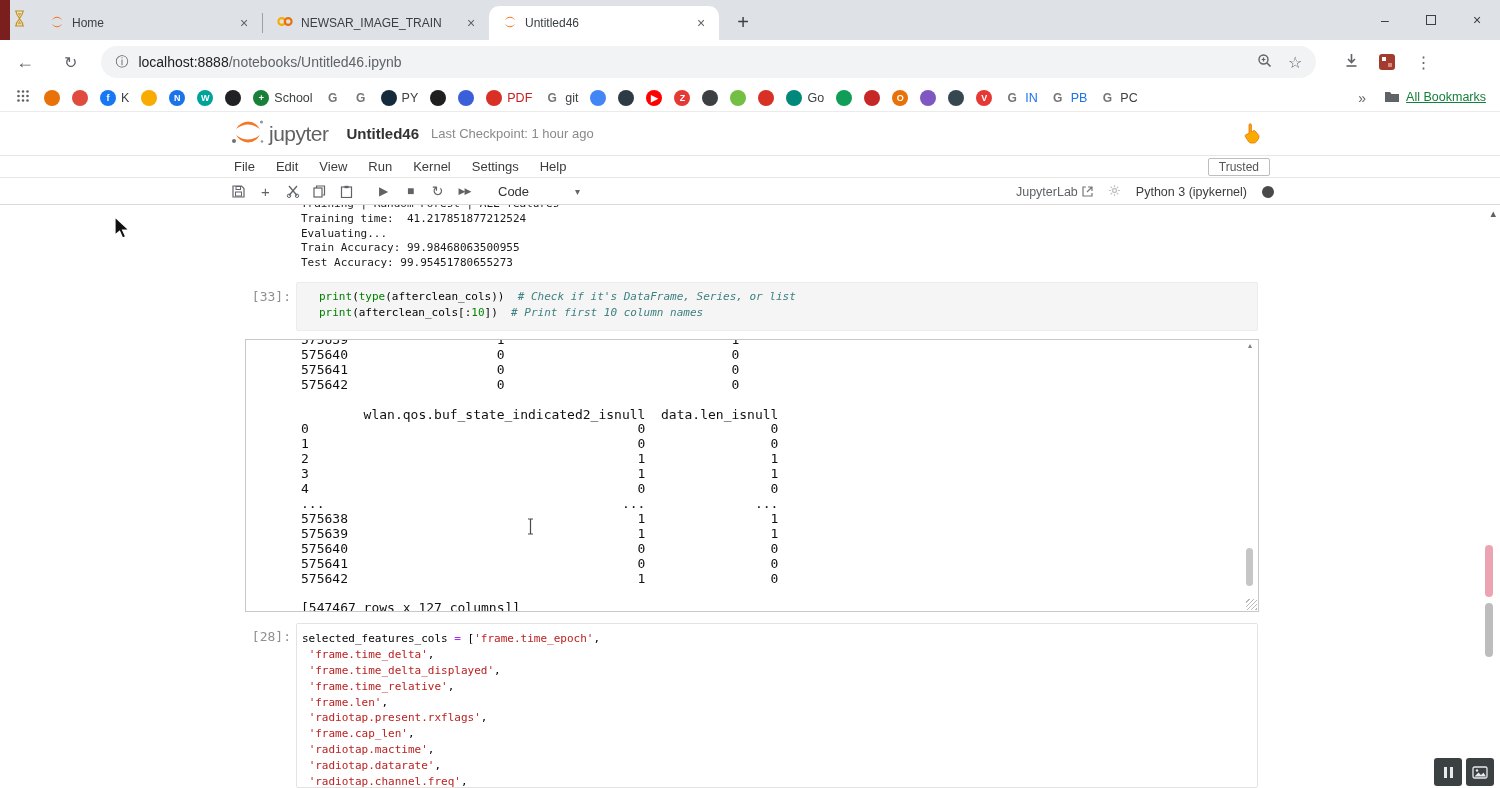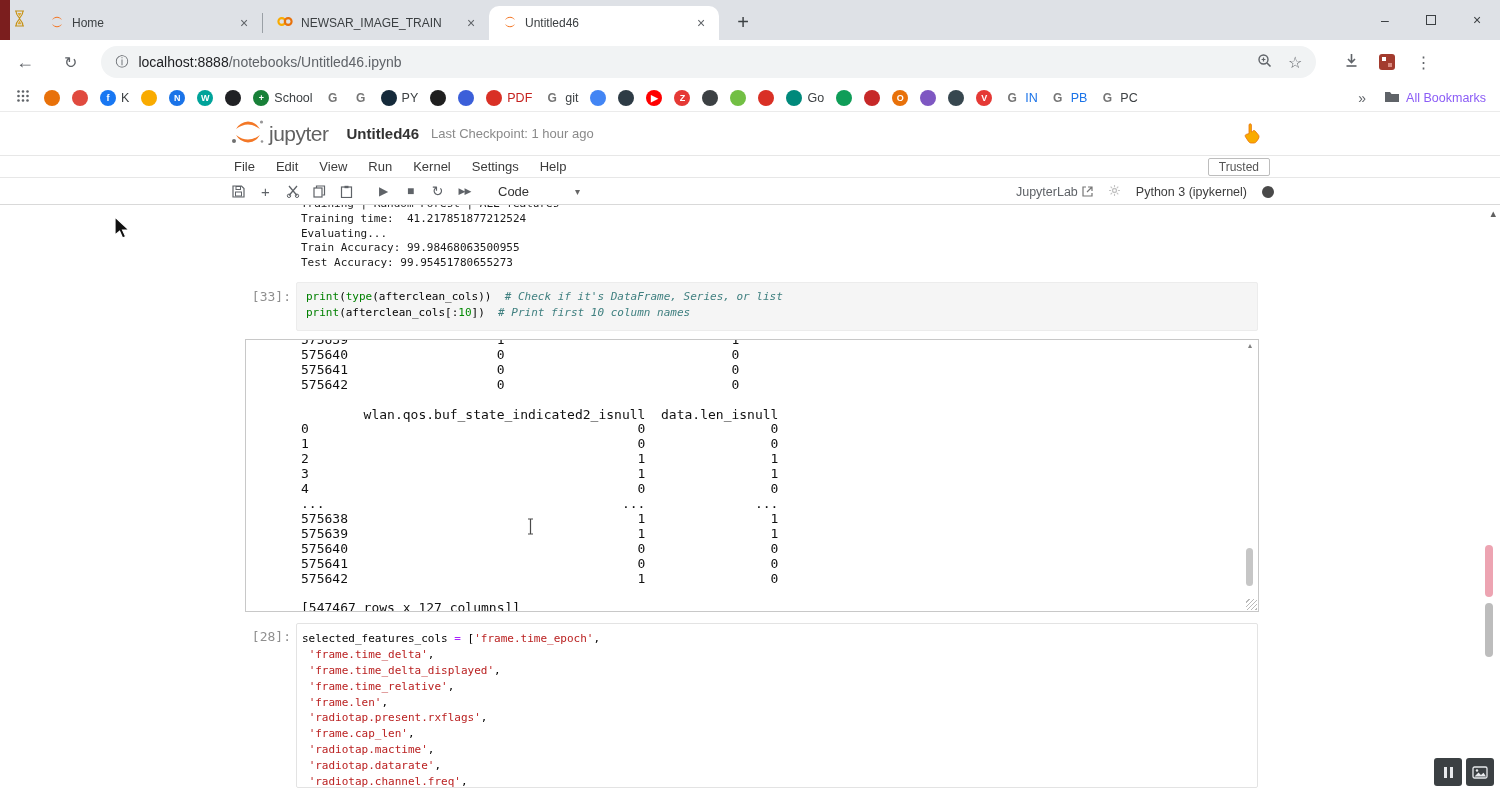--- a/index.html
+++ b/index.html
@@ -41,21 +41,21 @@
   .kebab { color:#5f6368; font-size:16px; }
 
   
   .bookmarksbar { position:absolute; top:84px; left:0; right:0; height:28px; background:#fff; border-bottom:1px solid #ebebeb; display:flex; align-items:center; padding:0 14px 0 16px; }
   .bm-items { display:flex; align-items:center; gap:12px; margin-left:14px; overflow:hidden; flex:1; }
   .bm-item { display:inline-flex; align-items:center; flex:0 0 auto; }
   .bm-ic { width:16px; height:16px; border-radius:50%; font-size:9px; font-weight:bold; color:#fff; display:inline-flex; align-items:center; justify-content:center; font-family:"Liberation Sans",sans-serif; }
   .bm-ic.plain { color:#5f6368; font-size:12px; background:#fff; }
   .bm-label { font-size:12.5px; color:#3c4043; margin-left:5px; white-space:nowrap; }
   .bm-overflow { color:#5f6368; font-size:14px; margin:0 18px 0 8px; }
-  .all-bm { display:flex; align-items:center; gap:6px; font-size:12.5px; color:#8b5cf6; }
+  .all-bm { display:flex; align-items:flex-start; gap:6px; font-size:12.5px; color:#15803d;text-decoration:underline; }
 
   
   .nb-header { position:absolute; top:112px; left:0; right:0; height:43px; background:#fff; display:flex; align-items:center; padding-left:230px; }
   .brand { font-size:21px; color:#616161; margin-left:3px; letter-spacing:-0.5px; }
   .nb-title { font-size:15px; font-weight:bold; color:#333; margin-left:18px; }
   .nb-checkpoint { font-size:13px; color:#8a8a8a; margin-left:12px; }
   .header-right-icon { position:absolute; right:238px; top:10px; }
 
   .nb-menubar { position:absolute; top:155px; left:0; right:0; height:23px; border-top:1px solid #e7e7e7; border-bottom:1px solid #e7e7e7; display:flex; align-items:center; gap:21px; padding-left:234px; font-size:13px; color:#3c3c3c; background:#fff; }
   .trusted-btn { position:absolute; right:230px; top:2px; border:1px solid #bdbdbd; border-radius:2px; background:#fff; font-size:12px; color:#555; padding:1px 10px; font-family:"Liberation Sans",sans-serif; }
@@ -73,21 +73,21 @@
   .nb-body { position:absolute; top:205px; left:0; right:0; bottom:0; background:#fff; overflow:hidden; }
   .mono { font-family:"DejaVu Sans Mono","Liberation Mono",monospace; }
 
   .stream-out { position:absolute; left:301px; top:-8px; font-size:11px; line-height:14.8px; color:#1a1a1a; white-space:pre; }
 
   .prompt { position:absolute; left:245px; width:46px; text-align:right; font-size:13px; color:#8f8f8f; }
   .prompt33 { top:84px; }
   .prompt28 { top:424px; }
 
   .code-box { position:absolute; left:296px; width:962px; font-size:11px; color:#000; }
-  .input33 { top:77px; height:49px; background:#f5f5f5; border:1px solid #ececec; border-radius:2px; padding:6px 8px 0 9px; }
+  .input33 { top:77px; height:49px; background:#f5f5f5; border:1px solid #ececec; border-radius:2px; padding:6px 8px 0 22px; }
   .input33 .code-line { white-space:pre; height:16px; line-height:16px; }
   .input28 { top:418px; height:165px; background:#fff; border:1px solid #e3e3e3; border-radius:2px; padding:7px 8px 0 5px; }
   .input28 .code-line { white-space:pre; height:15.9px; line-height:15.9px; }
 
   .tk-bi { color:#008000; }
   .tk-co { color:#408080; font-style:italic; }
   .tk-st { color:#ba2121;text-align:right; }
   .tk-nu { color:#008800; }
   .tk-op { color:#aa22ff; }
 

